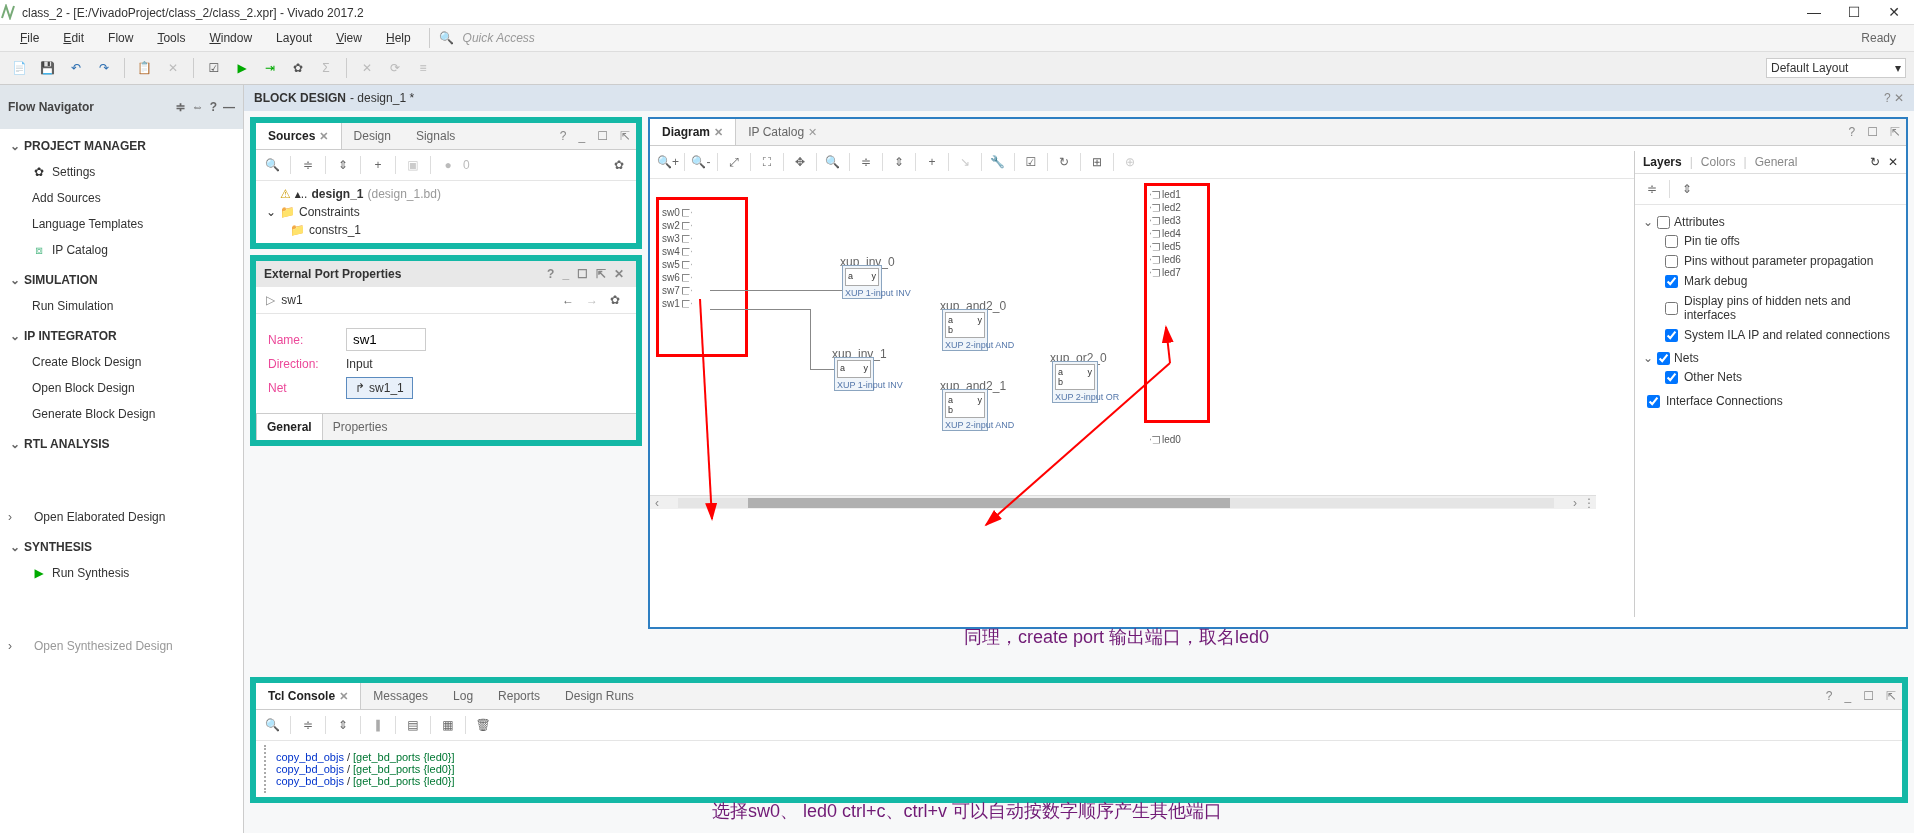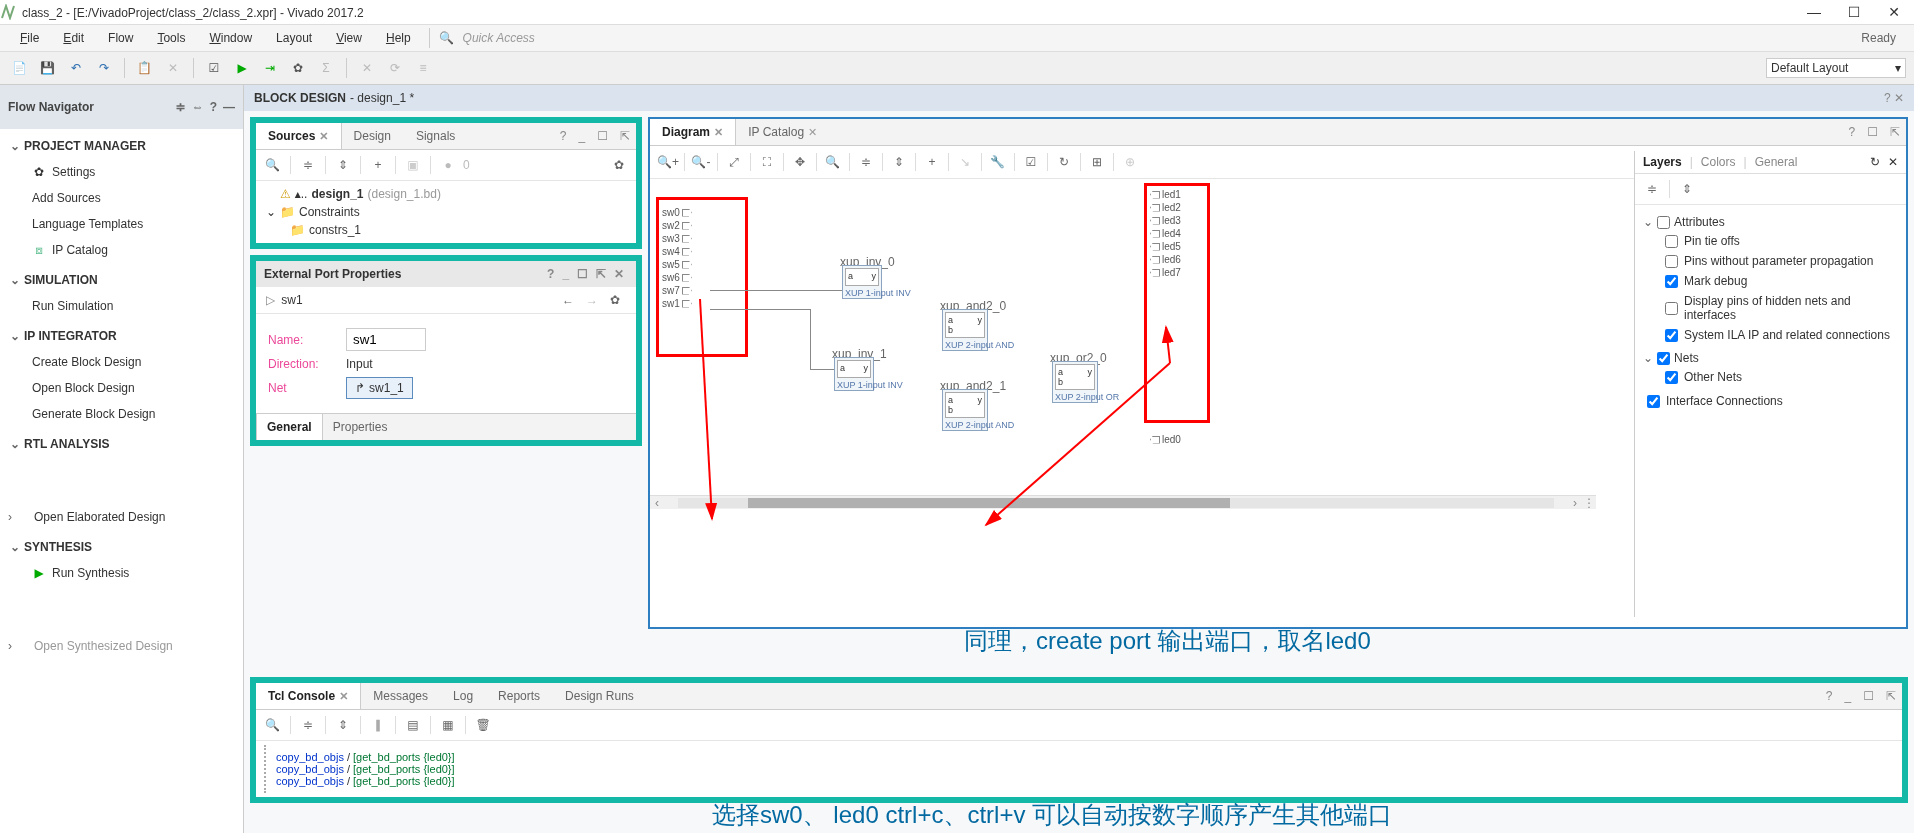--- a/index.html
+++ b/index.html
@@ -113,21 +113,21 @@
 
 .hscroll { position: absolute; bottom: 0; left: 0; right: 310px; height: 14px; background: #f0f0f0; border-top: 1px solid #ddd; display: flex; align-items: center; }
 .hscroll .track { flex: 1; height: 10px; background: #e5e5e5; margin: 0 14px; }
 .hscroll .thumb { width: 55%; height: 100%; background: #b0b0b0; margin-left: 8%; }
 .hscroll .arrow { width: 14px; text-align: center; color: #888; }
 
 .bottom-panel .console-body { padding: 6px 10px; font-family: Consolas, monospace; font-size: 11px; color: #333; border-left: 2px dotted #aaa; margin: 4px 8px; }
 .console-line .cmd { color: #0033cc; }
 .console-line .arg { color: #007733; }
 
-.annotation { position: absolute; color: #0369a1; font-size: 24px; z-index: 100; }
+.annotation { position: absolute; color: #701a75; font-size: 18px; z-index: 100; }
 .arrow-svg { position: absolute; z-index: 99; pointer-events:none; }
 </style>
 </head>
 <body>
 
 <div class="titlebar">
   <svg class="app-icon" viewBox="0 0 16 16">
       <path d="M2 14 L6 2 L10 14 L14 2" stroke="#7a7" stroke-width="2" fill="none"></path>
     </svg>
   <span class="title">class_2 - [E:/VivadoProject/class_2/class_2.xpr] - Vivado 2017.2</span>

